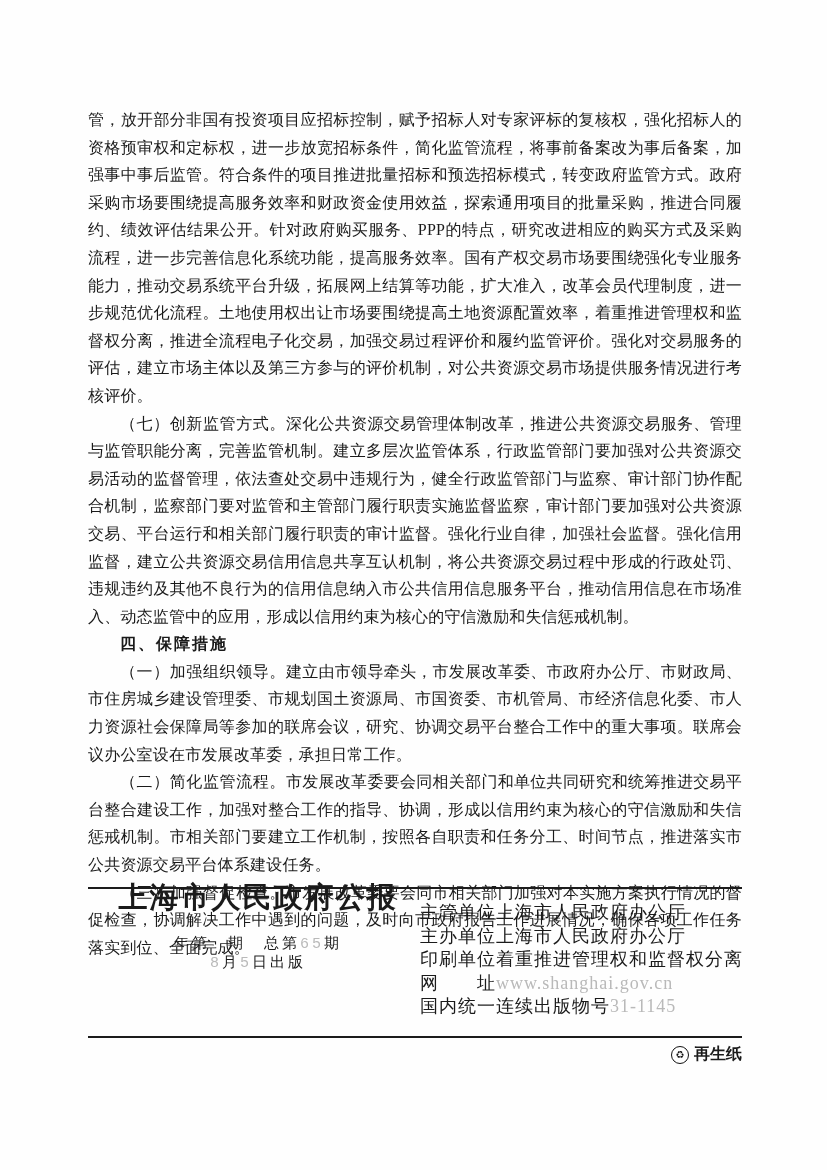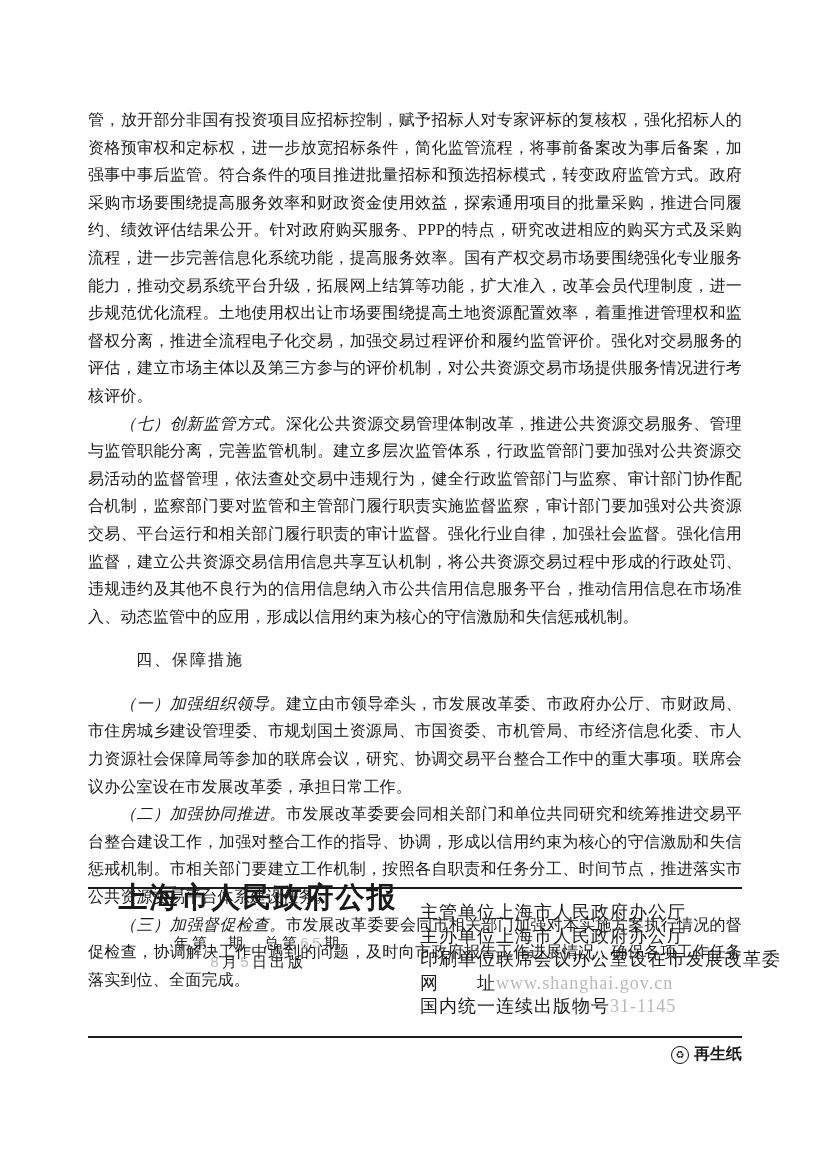--- a/index.html
+++ b/index.html
@@ -18,25 +18,25 @@
     left: 88px;
     top: 106px;
     width: 654px;
     font-size: 16px;
     line-height: 27.6px;
     text-align: justify;
     letter-spacing: 0.2px;
   }
   .para { margin: 0; text-indent: 2em; }
   .para.cont { text-indent: 0; }
-  .lead { font-style: italic; letter-spacing: 0.5px; }
+  .lead { letter-spacing: 0.5px; }
   .heading {
-    margin: 16px;
+    margin: 0;
     text-indent: 2em;
-    font-weight: normal;
+    font-weight: bold;
     font-family: "Liberation Sans", "DejaVu Sans", sans-serif;
     letter-spacing: 2px;
   }
   .rule {
     position: absolute;
     left: 88px;
     width: 654px;
     border-top: 2px solid #1c1c1c;
     height: 0;
   }
@@ -102,21 +102,21 @@
 </head>
 <body>
 
 <div class="page">
 
   <div class="doc-body">
     <p class="para cont"><span>管，放开部分非国有投资项目应招标控制，赋予招标人对专家评标的复核权，强化招标人的资格预审权和定标权，进一步放宽招标条件，简化监管流程，将事前备案改为事后备案，加强事中事后监管。符合条件的项目推进批量招标和预选招标模式，转变政府监管方式。政府采购市场要围绕提高服务效率和财政资金使用效益，探索通用项目的批量采购，推进合同履约、绩效评估结果公开。针对政府购买服务、PPP的特点，研究改进相应的购买方式及采购流程，进一步完善信息化系统功能，提高服务效率。国有产权交易市场要围绕强化专业服务能力，推动交易系统平台升级，拓展网上结算等功能，扩大准入，改革会员代理制度，进一步规范优化流程。土地使用权出让市场要围绕提高土地资源配置效率，着重推进管理权和监督权分离，推进全流程电子化交易，加强交易过程评价和履约监管评价。强化对交易服务的评估，建立市场主体以及第三方参与的评价机制，对公共资源交易市场提供服务情况进行考核评价。</span></p>
     <p class="para"><span class="lead">（七）创新监管方式。</span><span>深化公共资源交易管理体制改革，推进公共资源交易服务、管理与监管职能分离，完善监管机制。建立多层次监管体系，行政监管部门要加强对公共资源交易活动的监督管理，依法查处交易中违规行为，健全行政监管部门与监察、审计部门协作配合机制，监察部门要对监管和主管部门履行职责实施监督监察，审计部门要加强对公共资源交易、平台运行和相关部门履行职责的审计监督。强化行业自律，加强社会监督。强化信用监督，建立公共资源交易信用信息共享互认机制，将公共资源交易过程中形成的行政处罚、违规违约及其他不良行为的信用信息纳入市公共信用信息服务平台，推动信用信息在市场准入、动态监管中的应用，形成以信用约束为核心的守信激励和失信惩戒机制。</span></p>
     <p class="heading"><span>四、保障措施</span></p>
     <p class="para"><span class="lead">（一）加强组织领导。</span><span>建立由市领导牵头，市发展改革委、市政府办公厅、市财政局、市住房城乡建设管理委、市规划国土资源局、市国资委、市机管局、市经济信息化委、市人力资源社会保障局等参加的联席会议，研究、协调交易平台整合工作中的重大事项。联席会议办公室设在市发展改革委，承担日常工作。</span></p>
-    <p class="para"><span class="lead">（二）加强协同推进。</span><span>市发展改革委要会同相关部门和单位共同研究和统筹推进交易平台整合建设工作，加强对整合工作的指导、协调，形成以信用约束为核心的守信激励和失信惩戒机制。市相关部门要建立工作机制，按照各自职责和任务分工、时间节点，推进落实市公共资源交易平台体系建设任务。</span></p>
+    <p class="para"><span class="lead">（二）简化监管流程。</span><span>市发展改革委要会同相关部门和单位共同研究和统筹推进交易平台整合建设工作，加强对整合工作的指导、协调，形成以信用约束为核心的守信激励和失信惩戒机制。市相关部门要建立工作机制，按照各自职责和任务分工、时间节点，推进落实市公共资源交易平台体系建设任务。</span></p>
     <p class="para"><span class="lead">（三）加强督促检查。</span><span>市发展改革委要会同市相关部门加强对本实施方案执行情况的督促检查，协调解决工作中遇到的问题，及时向市政府报告工作进展情况，确保各项工作任务落实到位、全面完成。</span></p>
   </div>
 
   <div class="rule rule-top"></div>
 
   <div class="gazette-left">
     <div class="gazette-title">上海市人民政府公报</div>
     <div class="issue-line"><span>年第</span><span class="faint">　</span><span>期　总第</span><span class="faint">65</span><span>期</span></div>
     <div class="date-line"><span class="faint">8</span><span>月</span><span class="faint">5</span><span>日出版</span></div>
   </div>
@@ -125,21 +125,21 @@
     <div class="info-row">
       <span class="info-label">主管单位</span>
       <span class="info-value">上海市人民政府办公厅</span>
     </div>
     <div class="info-row">
       <span class="info-label">主办单位</span>
       <span class="info-value">上海市人民政府办公厅</span>
     </div>
     <div class="info-row">
       <span class="info-label">印刷单位</span>
-      <span class="info-value">联席会议办公室设在市发展改革委</span>
+      <span class="info-value">着重推进管理权和监督权分离</span>
     </div>
     <div class="info-row">
       <span class="info-label">网　　址</span>
       <span class="info-value faint">www.shanghai.gov.cn</span>
     </div>
     <div class="info-row">
       <span class="info-label">国内统一连续出版物号</span>
       <span class="info-value faint">31-1145</span>
     </div>
   </div>

